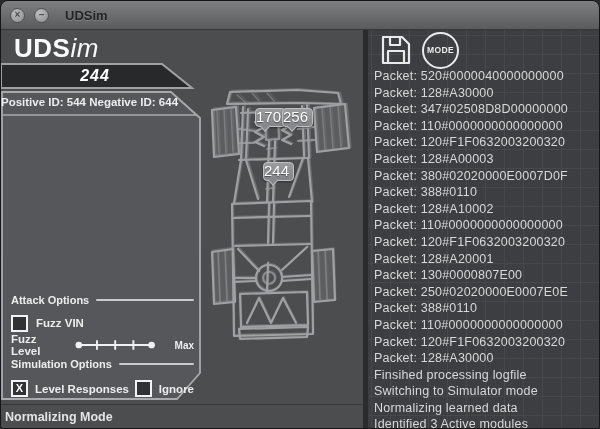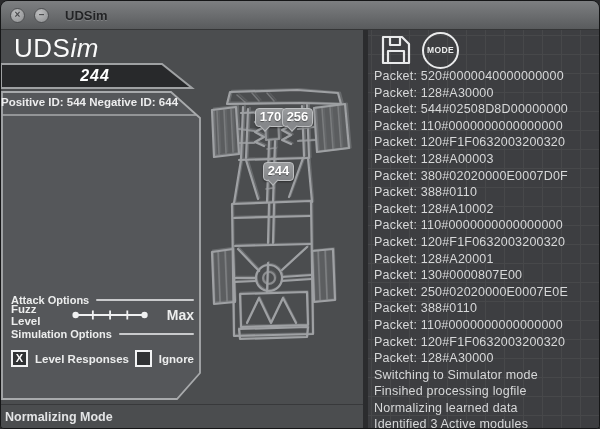--- a/index.html
+++ b/index.html
@@ -9,43 +9,43 @@
   .titlebar{position:relative;height:28px;background:linear-gradient(#7d7f81,#595b5d);
     border-bottom:1px solid #353637;display:flex;align-items:center;}
   .tb-btn{width:13px;height:13px;border-radius:50%;margin-left:9px;
     background:radial-gradient(circle at 35% 30%,#bdbebf,#8b8d8f);border:1px solid #4f5052;
     color:#4a4b4d;font-size:10px;font-weight:bold;line-height:12px;text-align:center;cursor:default;}
   .tb-title{margin-left:16px;font-size:13px;font-weight:bold;color:#222325;
     text-shadow:0 1px 0 rgba(255,255,255,0.18);}
   
   .content{position:relative;width:600px;height:401px;}
   .logo{position:absolute;left:13px;top:3px;font-size:26px;color:#fafafa;letter-spacing:0.5px;}
-  .logo b{font-weight:normal;margin-top:10px;}
+  .logo b{font-weight:bold;margin-top:10px;}
   .logo i{font-weight:normal;font-style:italic;}
   .panel-svg{position:absolute;left:0;top:30px;}
   .banner-text{position:absolute;left:0;top:34px;width:188px;height:24px;line-height:24px;
     text-align:center;color:#ffffff;font-size:16px;font-weight:bold;font-style:italic;letter-spacing:1px;}
   .id-text{position:absolute;left:0;top:66px;font-size:11.5px;font-weight:600;color:#ededee;}
   
   .options{position:absolute;left:10px;top:263px;width:183px;color:#eceded;}
   .section-row{display:flex;align-items:center;gap:7px;font-size:11px;font-weight:bold;height:14px;}
   .rule{flex:1;height:2px;background:#c9cacc;border-radius:1px;}
   .check-row{display:flex;align-items:center;gap:8px;margin-top:8px;height:16px;}
   .checkbox{width:13px;height:13px;border:2px solid #f2f3f4;background:#303234;color:#fff;
     font-size:11px;font-weight:bold;line-height:13px;text-align:center;flex:0 0 auto;cursor:default;}
   .check-label{font-size:11.5px;font-weight:bold;}
-  .slider-row{display:flex;align-items:center;gap:8px;margin-top:0;height:16px;margin-bottom:4px;}
-  .max-label{font-size:14px;font-weight:bold;}
+  .slider-row{display:flex;align-items:center;gap:8px;margin-top:6px;height:16px;margin-bottom:4px;}
+  .max-label{font-size:10px;font-weight:bold;}
   .pair-row{display:flex;align-items:center;justify-content:space-between;margin-top:9px;}
   .pair{display:flex;align-items:center;gap:7px;}
   
   .car-svg{position:absolute;left:200px;top:57px;}
   .tag{position:absolute;width:29px;height:17px;background:linear-gradient(#9b9d9f,#828487);
-    border:1px solid #bfc1c3;border-radius:4px;color:#fff;font-size:13px;font-weight:bold;
-    line-height:16px;text-align:center;text-shadow:0 1px 1px rgba(0,0,0,0.45);
+    border:1px solid #bfc1c3;border-radius:4px;color:#fff;font-size:15px;font-weight:normal;
+    line-height:16px;text-shadow:0 1px 1px rgba(0,0,0,0.45);
     box-shadow:0 1px 2px rgba(0,0,0,0.4);cursor:default;}
   .tag::after{content:"";position:absolute;left:5px;bottom:-4px;width:7px;height:7px;
     background:#86888b;transform:rotate(45deg);border-right:1px solid #b5b7b9;border-bottom:1px solid #b5b7b9;}
   
   .statusbar{position:absolute;left:0;bottom:0;width:362px;height:26px;background:#4b4d4f;
     border-top:1px solid #38393b;}
   .statusbar span{display:block;padding-left:4px;line-height:25px;font-size:12.5px;
     font-weight:600;color:#e3e4e5;}
   
   .right{position:absolute;left:362px;top:0;width:238px;height:401px;box-sizing:border-box;
@@ -86,20 +86,24 @@
     </svg>
 
     <div class="banner-text">244</div>
 
     <div class="id-text">Positive ID: 544 Negative ID: 644</div>
 
     <div class="options">
       <div class="section-row">
         <span>Attack Options</span>
         <span class="rule"></span>
+      </div>
+      <div class="check-row">
+        <span class="checkbox"></span>
+        <span class="check-label">Fuzz VIN</span>
       </div>
       <div class="slider-row">
         <span class="check-label">Fuzz Level</span>
         <svg width="96" height="16" viewBox="0 0 96 16">
           <line x1="4" y1="8" x2="80" y2="8" stroke="#f0f1f2" stroke-width="2"></line>
           <line x1="23" y1="3" x2="23" y2="13" stroke="#f0f1f2" stroke-width="2"></line>
           <line x1="42" y1="3" x2="42" y2="13" stroke="#f0f1f2" stroke-width="2"></line>
           <line x1="61" y1="3" x2="61" y2="13" stroke="#f0f1f2" stroke-width="2"></line>
           <circle cx="4" cy="8" r="3.5" fill="#f0f1f2"></circle>
           <circle cx="80" cy="8" r="3.5" fill="#f0f1f2"></circle>
@@ -177,21 +181,21 @@
           </svg>
         </button>
         <button class="mode-btn">MODE</button>
       </div>
       <div class="log-list">
 
           <div class="log-line">Packet: 520#0000040000000000</div>
 
           <div class="log-line">Packet: 128#A30000</div>
 
-          <div class="log-line">Packet: 544#02508D8D00000000</div>
+          <div class="log-line">Packet: 347#02508D8D00000000</div>
 
           <div class="log-line">Packet: 110#0000000000000000</div>
 
           <div class="log-line">Packet: 120#F1F0632003200320</div>
 
           <div class="log-line">Packet: 128#A00003</div>
 
           <div class="log-line">Packet: 380#02020000E0007D0F</div>
 
           <div class="log-line">Packet: 388#0110</div>
@@ -209,23 +213,23 @@
           <div class="log-line">Packet: 250#02020000E0007E0E</div>
 
           <div class="log-line">Packet: 388#0110</div>
 
           <div class="log-line">Packet: 110#0000000000000000</div>
 
           <div class="log-line">Packet: 120#F1F0632003200320</div>
 
           <div class="log-line">Packet: 128#A30000</div>
 
+          <div class="log-line">Finsihed processing logfile</div>
+
           <div class="log-line">Switching to Simulator mode</div>
-
-          <div class="log-line">Finsihed processing logfile</div>
 
           <div class="log-line">Normalizing learned data</div>
 
           <div class="log-line">Identified 3 Active modules</div>
         </div>
     </div>
 
     <div class="statusbar">
       <span>Normalizing Mode</span>
     </div>

